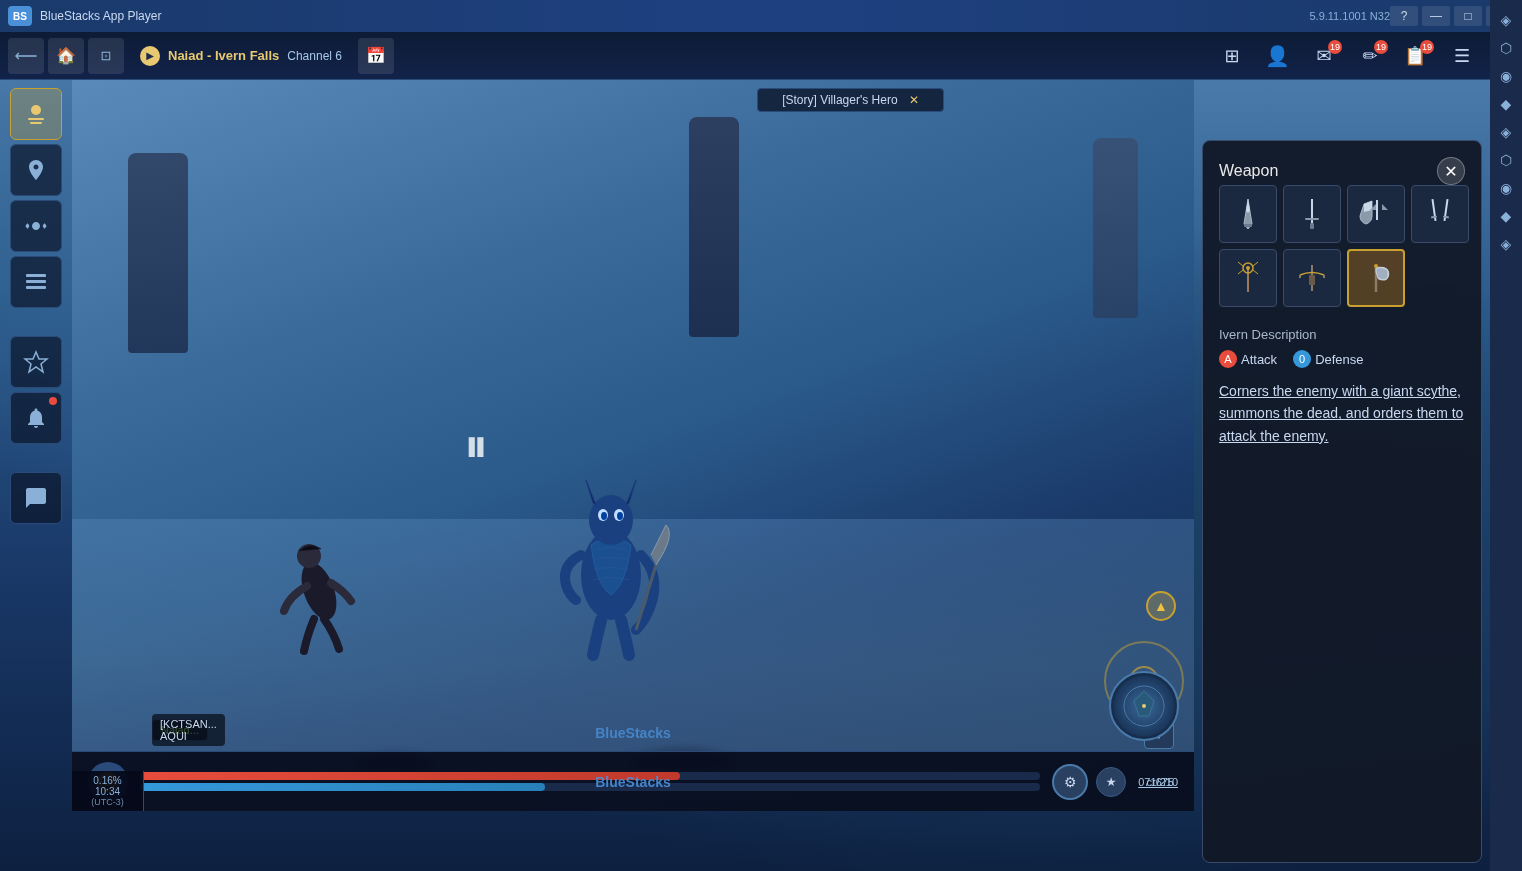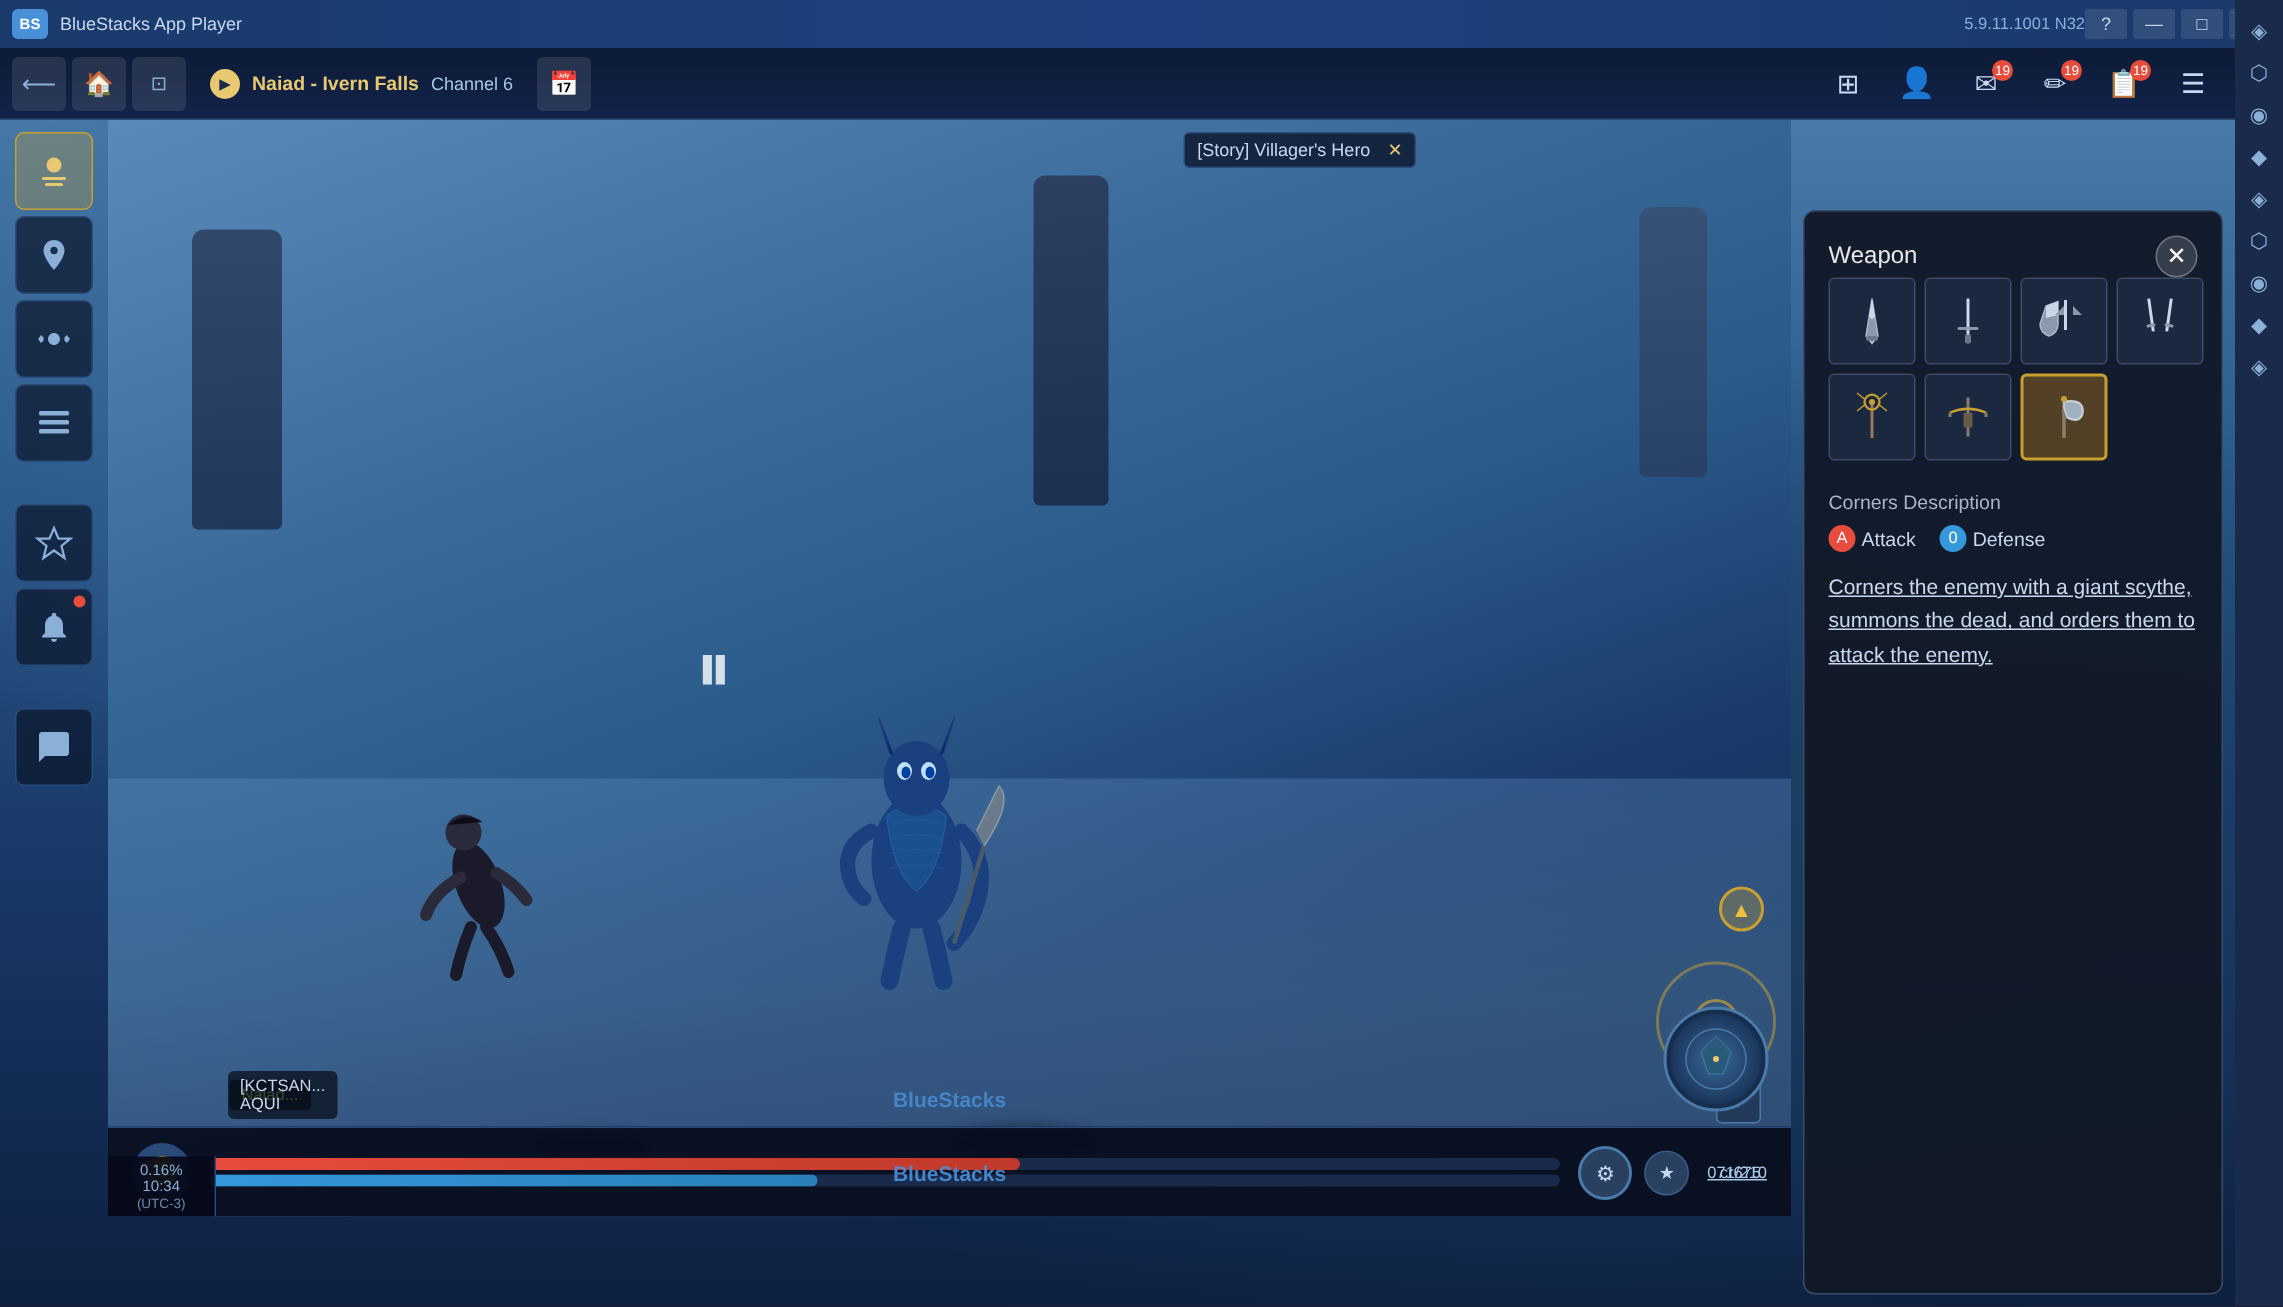--- a/index.html
+++ b/index.html
@@ -215,21 +215,21 @@
     }
 
     
     #quest-panel {
       position: absolute;
       top: 8px;
       right: 250px;
       background: rgba(10,20,40,0.8);
       border: 1px solid #2a4a7a;
       border-radius: 4px;
-      padding: 4px 8px;
+      padding: 4px 24px;
       color: #c8d8f0;
       font-size: 12px;
       z-index: 50;
     }
 
     
     #bottom-bar {
       position: absolute;
       bottom: 0;
       left: 72px;
@@ -853,21 +853,21 @@
         <svg width="36" height="36" viewBox="0 0 36 36">
           <line x1="18" y1="6" x2="18" y2="32" stroke="#8a7a6a" stroke-width="2.5"></line>
           <path d="M18 8 Q32 6 30 16 Q28 22 20 18" fill="none" stroke="#c8d0d8" stroke-width="2"></path>
           <path d="M18 8 Q32 6 30 16 Q28 22 20 18 L18 12Z" fill="#a0b0c0" stroke="#c8d0d8" stroke-width="1"></path>
           <circle cx="18" cy="6" r="2" fill="#c8a030"></circle>
         </svg>
       </div>
     </div>
 
     <div id="weapon-desc-section">
-      <div id="weapon-desc-label">Corners Description</div>
+      <div id="weapon-desc-label">Ivern Description</div>
       <div id="weapon-stats">
         <div class="stat-item">
           <div class="stat-icon attack-icon">A</div>
           <span>Attack</span>
         </div>
         <div class="stat-item">
           <div class="stat-icon defense-icon">0</div>
           <span>Defense</span>
         </div>
       </div>

